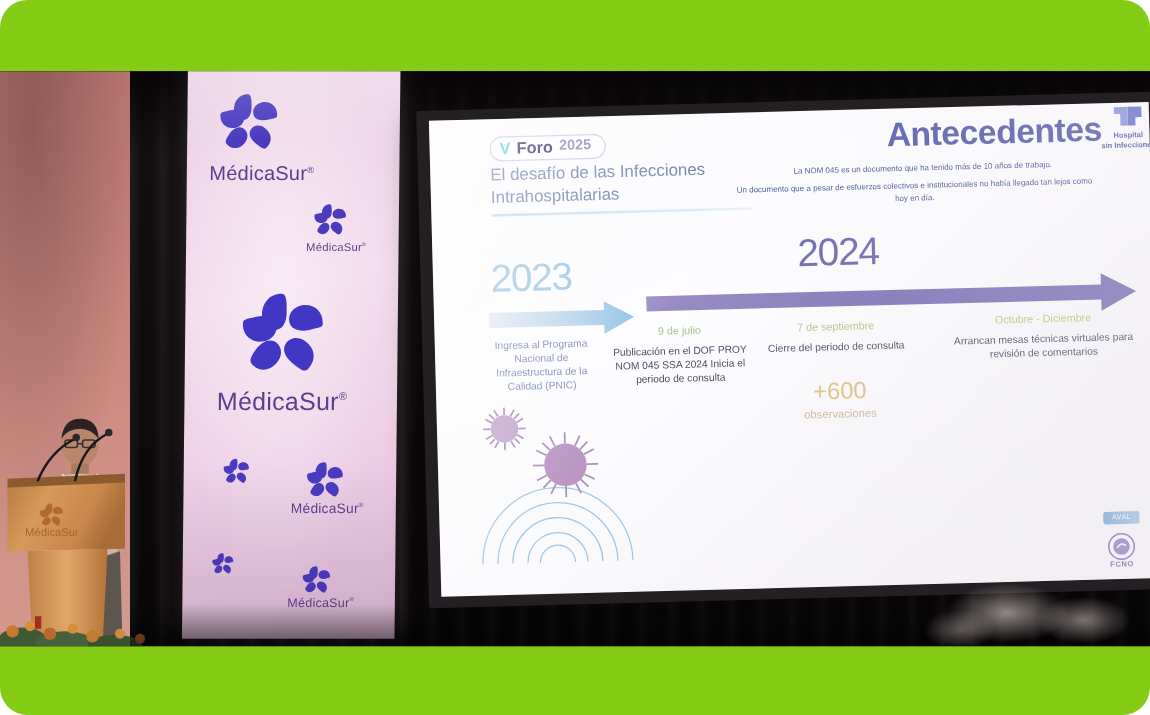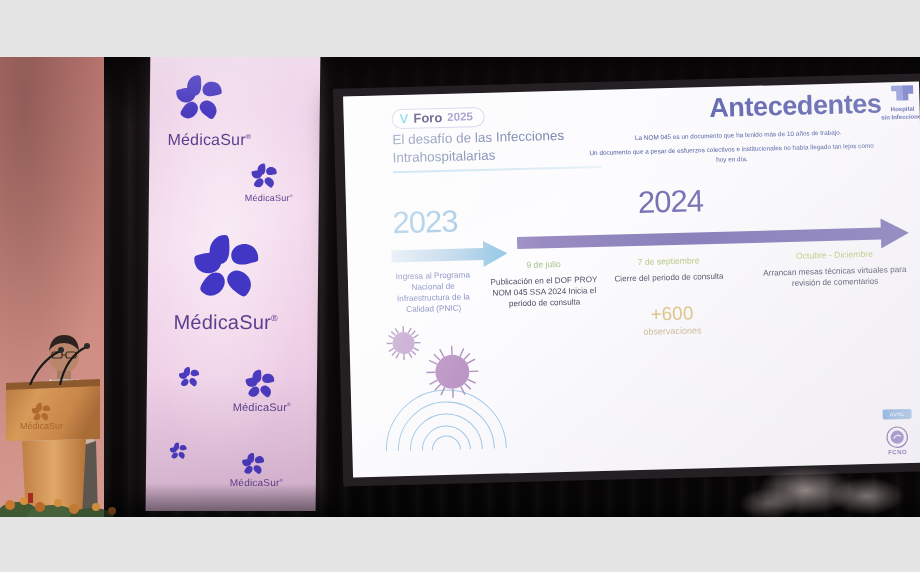--- a/index.html
+++ b/index.html
@@ -1,20 +1,21 @@
 <!DOCTYPE html>
 <html><head>
 <meta charset="utf-8">
 <style>
   html,body{margin:0;padding:0;background:#ffffff;}
   body{font-family:"Liberation Sans",sans-serif;}
 
   #stage{
     position:relative;width:920px;height:572px;overflow:hidden;
-    background:#e5e5e5;
+    background:#84cc16;
+    border-radius:22px;
   }
 
   
   #photo{
     position:absolute;left:0;top:57px;width:920px;height:460px;overflow:hidden;
     background:#0b0809;
   }
 
   
   .wall-left{

